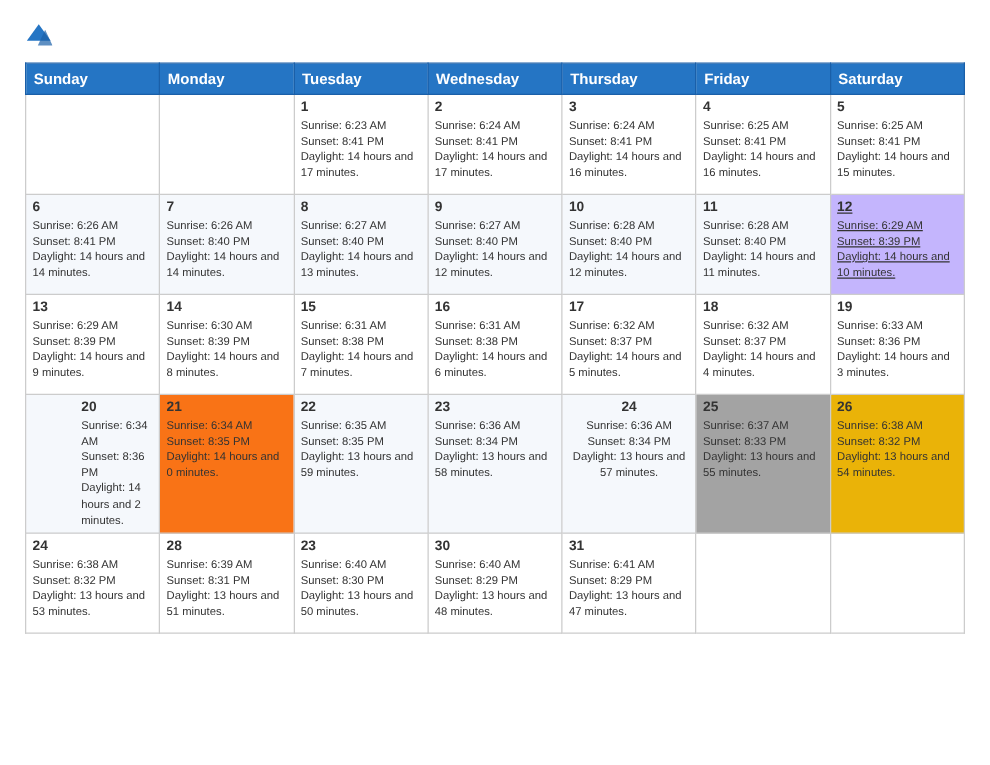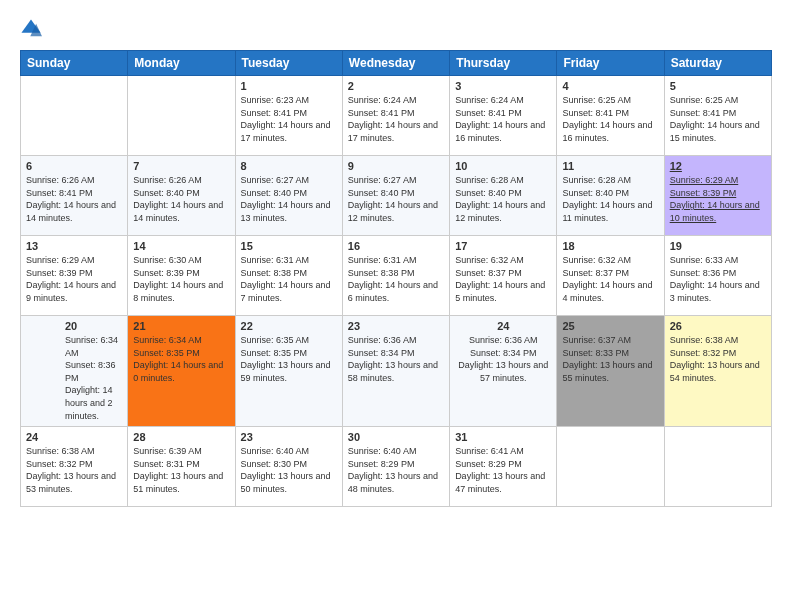--- a/index.html
+++ b/index.html
@@ -230,21 +230,21 @@
             <div class="day-info">Sunrise: 6:36 AM<br>Sunset: 8:34 PM<br>Daylight: 13 hours and 58 minutes.</div>
           </td>
           <td style="background: rgb(245, 248, 252); text-align: center;">
             <span class="day-num">24</span>
             <div class="day-info">Sunrise: 6:36 AM<br>Sunset: 8:34 PM<br>Daylight: 13 hours and 57 minutes.</div>
           </td>
           <td style="background: #a3a3a3;">
             <span class="day-num">25</span>
             <div class="day-info">Sunrise: 6:37 AM<br>Sunset: 8:33 PM<br>Daylight: 13 hours and 55 minutes.</div>
           </td>
-          <td style="background: #fef9c3;">
+          <td style="background: #eab308;">
             <span class="day-num">26</span>
             <div class="day-info">Sunrise: 6:38 AM<br>Sunset: 8:32 PM<br>Daylight: 13 hours and 54 minutes.</div>
           </td>
         </tr>
         <tr>
           <td>
             <span class="day-num">24</span>
             <div class="day-info">Sunrise: 6:38 AM<br>Sunset: 8:32 PM<br>Daylight: 13 hours and 53 minutes.</div>
           </td>
           <td>

